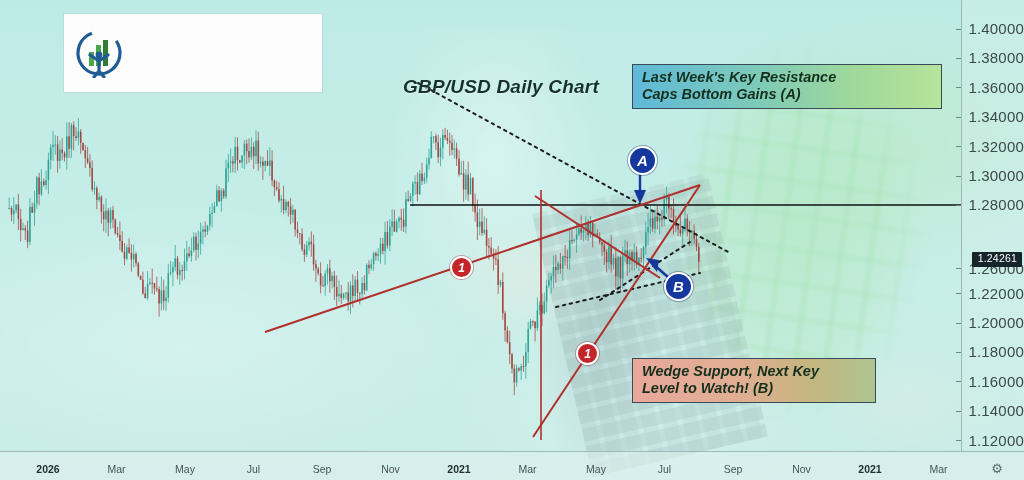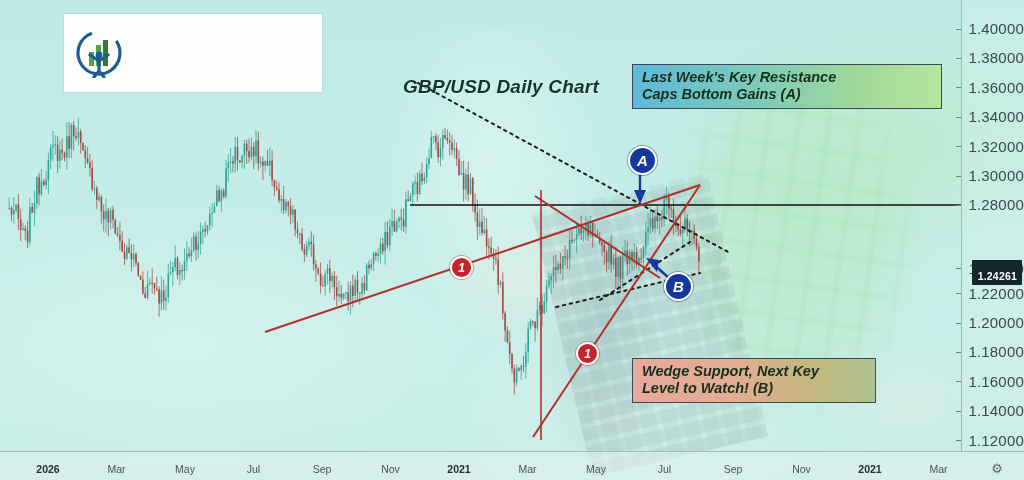--- a/index.html
+++ b/index.html
@@ -40,21 +40,21 @@
   .bg-veil{position:absolute;inset:0;background:rgba(190,236,231,.52);}
   .axis-right{position:absolute;right:0;top:0;width:62px;height:452px;
     border-left:1px solid #9fb9b7;background:rgba(214,240,236,.35);}
   .axis-bottom{position:absolute;left:0;bottom:0;width:1024px;height:28px;
     border-top:1px solid #9fb9b7;background:rgba(226,243,240,.55);}
 
   .ytick{position:absolute;right:0;font-size:15px;color:#3c4a4a;
     letter-spacing:.2px;white-space:nowrap;}
   .ytick .dash{position:absolute;left:-12px;top:50%;width:5px;height:1px;background:#6d8483;}
   .price-badge{position:absolute;right:2px;background:#16252b;color:#fff;
-    font-size:10.5px;font-weight:bold;padding:10px 5px 3px 6px;border-radius:1px;letter-spacing:.2px;margin-top:8px;}
+    font-size:10.5px;font-weight:normal;padding:0 5px 3px 6px;border-radius:1px;letter-spacing:.2px;}
 
   .xtick{position:absolute;bottom:5px;font-size:10.5px;color:#465454;transform:translateX(-50%);white-space:nowrap;}
   .xtick.major{font-weight:bold;color:#24302f;}
   .gear{position:absolute;right:20px;bottom:4px;width:14px;height:14px;color:#5a6d6c;font-size:13px;line-height:14px;text-align:center;}
 
   
   .logo-box{position:absolute;left:64px;top:14px;width:258px;height:78px;background:#fdfdfd;
     box-shadow:0 0 0 1px rgba(0,0,0,.05);display:flex;align-items:center;padding:0 10px;box-sizing:border-box;gap:8px;}
   .logo-mark{flex:0 0 auto;width:50px;height:50px;position:relative;}
   .logo-text{display:flex;flex-direction:column;justify-content:center;line-height:1;}

